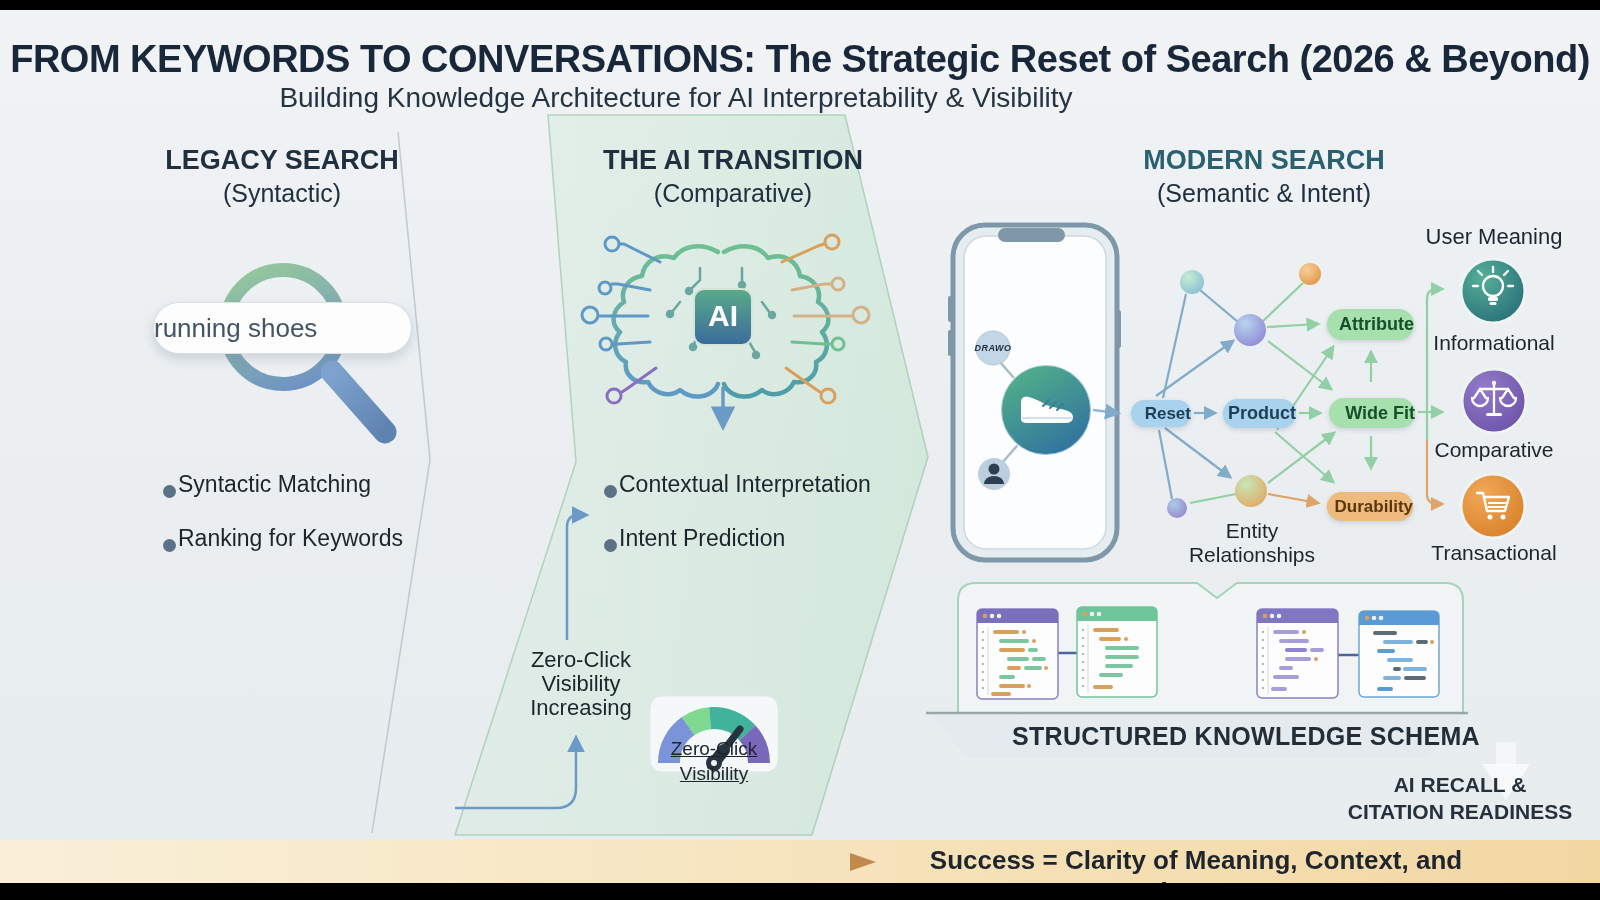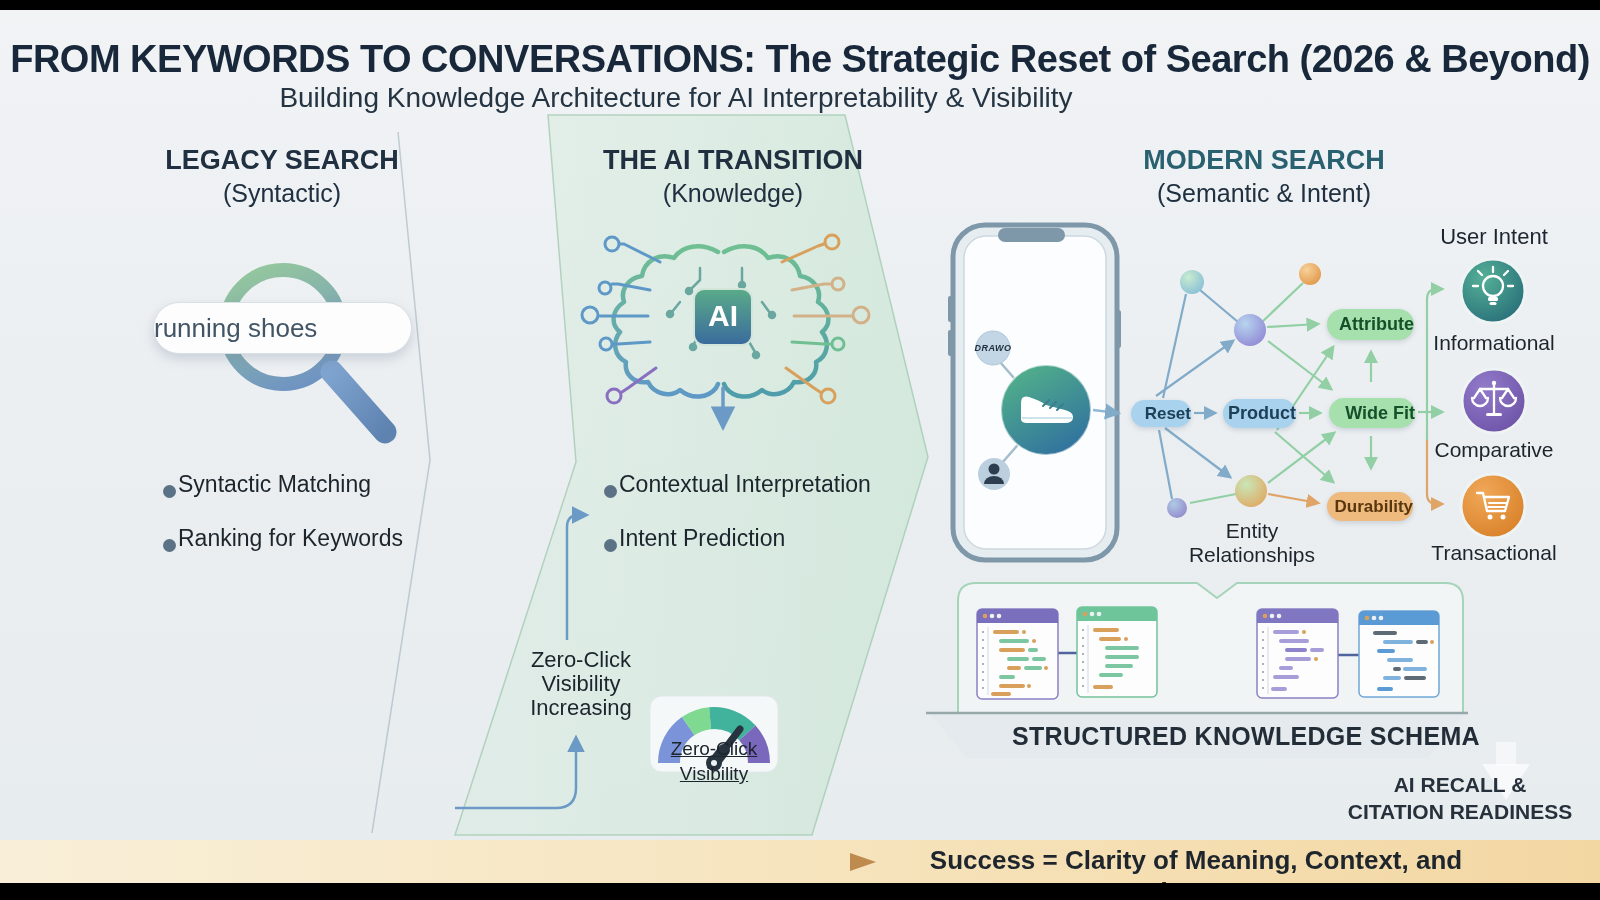--- a/index.html
+++ b/index.html
@@ -398,21 +398,21 @@
     <polygon points="850,853 876,862 850,871" fill="#bf8a4e"></polygon>
   </g>
 </svg>
 
 <div class="abs ctr title">FROM KEYWORDS TO CONVERSATIONS: The Strategic Reset of Search (2026 &amp; Beyond)</div>
 <div class="abs ctr subtitle">Building Knowledge Architecture for AI Interpretability &amp; Visibility</div>
 
 <div class="abs ctr col-h" style="left:122px;top:145px">LEGACY SEARCH</div>
 <div class="abs ctr col-s" style="left:122px;top:179px">(Syntactic)</div>
 <div class="abs ctr col-h" style="left:573px;top:145px">THE AI TRANSITION</div>
-<div class="abs ctr col-s" style="left:573px;top:179px">(Knowledge)</div>
+<div class="abs ctr col-s" style="left:573px;top:179px">(Comparative)</div>
 <div class="abs ctr col-h" style="left:1104px;top:145px;color:#2a6170">MODERN SEARCH</div>
 <div class="abs ctr col-s" style="left:1104px;top:179px">(Semantic &amp; Intent)</div>
 
 <div class="abs search-pill">
   <span>running shoes</span>
 </div>
 
 <div class="abs bullet-row" style="left:163px;top:471px">
   <span class="dot"></span>
   <span>Syntactic Matching</span>
@@ -436,21 +436,21 @@
 <div class="abs drawo">DRAWO</div>
 
 <div class="pill blue" style="left:1131px;top:400px;width:60px;height:27px;line-height:27px;font-size:17px;border-radius:14px">Reset</div>
 <div class="pill blue" style="left:1223px;top:399px;width:73px;height:29px;line-height:29px;font-size:18px;border-radius:15px">Product</div>
 <div class="pill green" style="left:1327px;top:309px;width:87px;height:31px;line-height:31px;font-size:18px">Attribute</div>
 <div class="pill green" style="left:1329px;top:398px;width:86px;height:30px;line-height:30px;font-size:18px;border-radius:15px">Wide Fit</div>
 <div class="pill orange" style="left:1327px;top:492px;width:86px;height:29px;line-height:29px;font-size:17px;border-radius:15px">Durability</div>
 
 <div class="abs ctr entity-lbl">Entity Relationships</div>
 
-<div class="abs ctr intent-lbl" style="top:224px;font-size:22px;font-weight:500;color:#1d2530">User Intent</div>
+<div class="abs ctr intent-lbl" style="top:224px;font-size:22px;font-weight:500;color:#1d2530">User Meaning</div>
 <div class="abs ctr intent-lbl" style="top:331px">Informational</div>
 <div class="abs ctr intent-lbl" style="top:438px">Comparative</div>
 <div class="abs ctr intent-lbl" style="top:541px">Transactional</div>
 
 <div class="abs ctr schema-lbl">STRUCTURED KNOWLEDGE SCHEMA</div>
 <div class="abs ctr recall" style="top:773px">AI RECALL &amp;</div>
 <div class="abs ctr recall" style="top:800px">CITATION READINESS</div>
 
 <div class="abs ctr footer-txt">Success = Clarity of Meaning, Context, and Intent</div>
 

